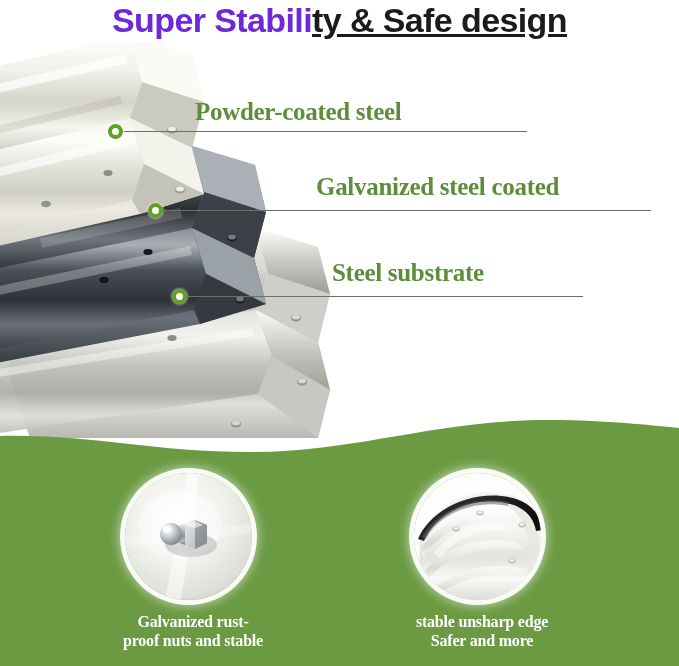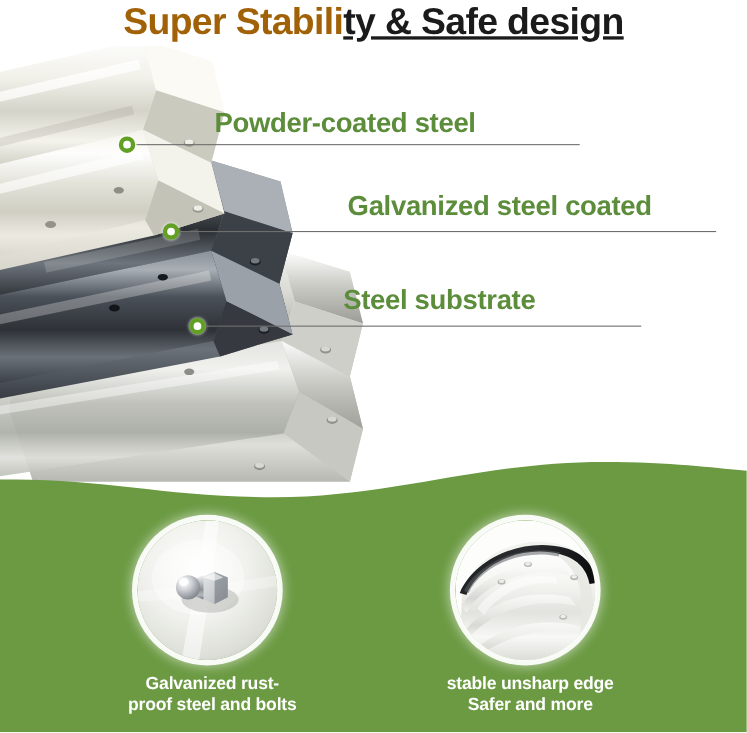--- a/index.html
+++ b/index.html
@@ -26,21 +26,21 @@
     top: -2px;
     left: 0;
     width: 679px;
     text-align: center;
     font-size: 34px;
     font-weight: 700;
     letter-spacing: -0.6px;
     line-height: 44px;
     white-space: nowrap;
   }
-  #title .green { color: #a16207; }
+  #title .green { color: #6d28d9; }
   #title .dark  { color: #1b1b1b; text-decoration: underline; }
 
   
   #photo-stage {
     position: absolute;
     left: 0;
     top: 42px;
     width: 420px;
     height: 400px;
     overflow: hidden;
@@ -51,20 +51,21 @@
   .callout { position: absolute; }
 
   .callout-text {
     position: absolute;
     font-size: 25px;
     font-weight: 600;
     color: #5c8d3b;
     letter-spacing: -0.3px;
     white-space: nowrap;
     line-height: 30px;
+    font-family: Liberation Serif, serif;
   }
 
   .callout-line {
     position: absolute;
     height: 1px;
     background: #6e6e6e;
   }
 
   .callout-dot {
     position: absolute;
@@ -102,20 +103,21 @@
 
   .feature-caption {
     position: absolute;
     width: 260px;
     text-align: center;
     color: #ffffff;
     font-size: 16px;
     font-weight: 700;
     line-height: 19px;
     letter-spacing: -0.2px;
+    font-family: Liberation Serif, serif;
   }
   .feature-caption span { display: block; }
 </style>
 </head>
 <body>
 
 <div id="page">
 
   <div id="title">
     <span class="green">Super Stabili</span><span class="dark">ty &amp; Safe design</span>
@@ -257,21 +259,21 @@
 
   <div class="callout">
     <div class="callout-line" style="left:164px; top:210px; width:487px;"></div>
     <div class="callout-dot" style="left:148px; top:203px;"></div>
     <div class="callout-text" style="left:316px; top:172px;">Galvanized steel coated</div>
   </div>
 
   <div class="callout">
     <div class="callout-line" style="left:188px; top:296px; width:395px;"></div>
     <div class="callout-dot" style="left:172px; top:289px;"></div>
-    <div class="callout-text" style="left:312px; top:258px;">Steel substrate</div>
+    <div class="callout-text" style="left:332px; top:258px;">Steel substrate</div>
   </div>
 
   <div id="green-wave">
     <svg width="679" height="266" viewBox="0 0 679 266" xmlns="http://www.w3.org/2000/svg">
       <path d="M 0 36 C 90 34, 150 52, 250 52 C 360 52, 440 18, 560 20 C 620 21, 655 26, 679 28 L 679 266 L 0 266 Z" fill="#6b9a42"></path>
     </svg>
   </div>
 
   <div class="feature">
     <div class="feature-circle" style="left:125px; top:473px;">
@@ -317,21 +319,21 @@
         <path d="M 50 54 L 60 50 L 60 72 L 50 68 Z" fill="url(#boltBody)"></path>
 
         <ellipse cx="46" cy="61" rx="11" ry="11" fill="url(#boltDome)"></ellipse>
         <ellipse cx="42" cy="56" rx="4.5" ry="4" fill="#ffffff" opacity="0.85"></ellipse>
 
         <path d="M 59 52 L 70 48 L 78 52 L 70 55 Z" fill="#ffffff" opacity="0.6"></path>
       </svg>
     </div>
     <div class="feature-caption" style="left:63px; top:612px;">
       <span>Galvanized rust-</span>
-      <span>proof steel and bolts</span>
+      <span>proof nuts and stable</span>
     </div>
   </div>
 
   <div class="feature">
     <div class="feature-circle" style="left:414px; top:473px;">
       <svg width="127" height="127" viewBox="0 0 127 127" xmlns="http://www.w3.org/2000/svg">
         <defs>
           <linearGradient id="wallWhite" x1="0" y1="0" x2="0" y2="1">
             <stop offset="0%" stop-color="#ffffff"></stop>
             <stop offset="30%" stop-color="#f6f6f3"></stop>

